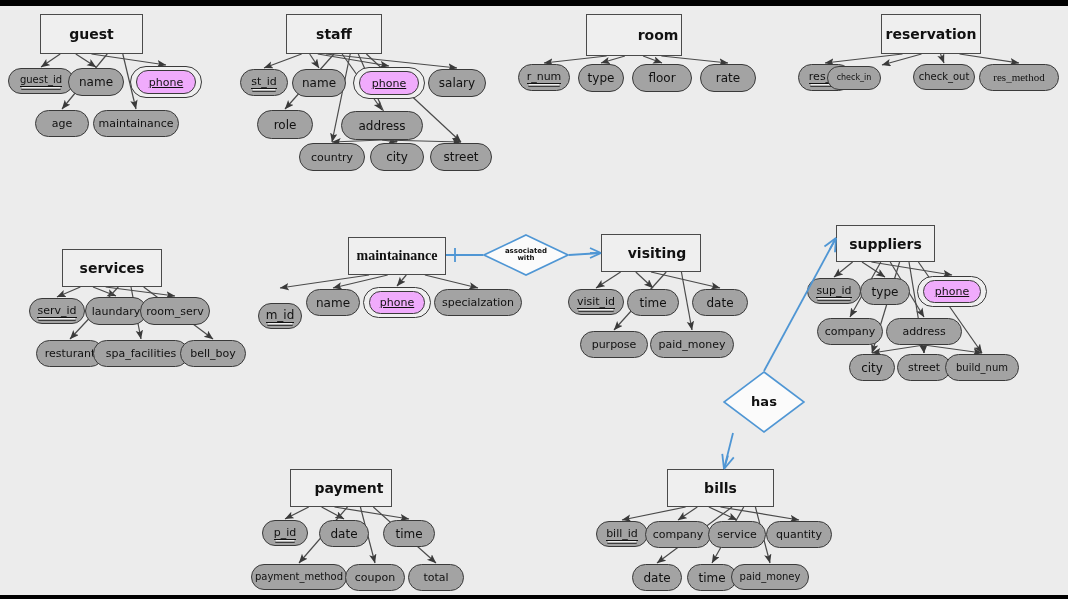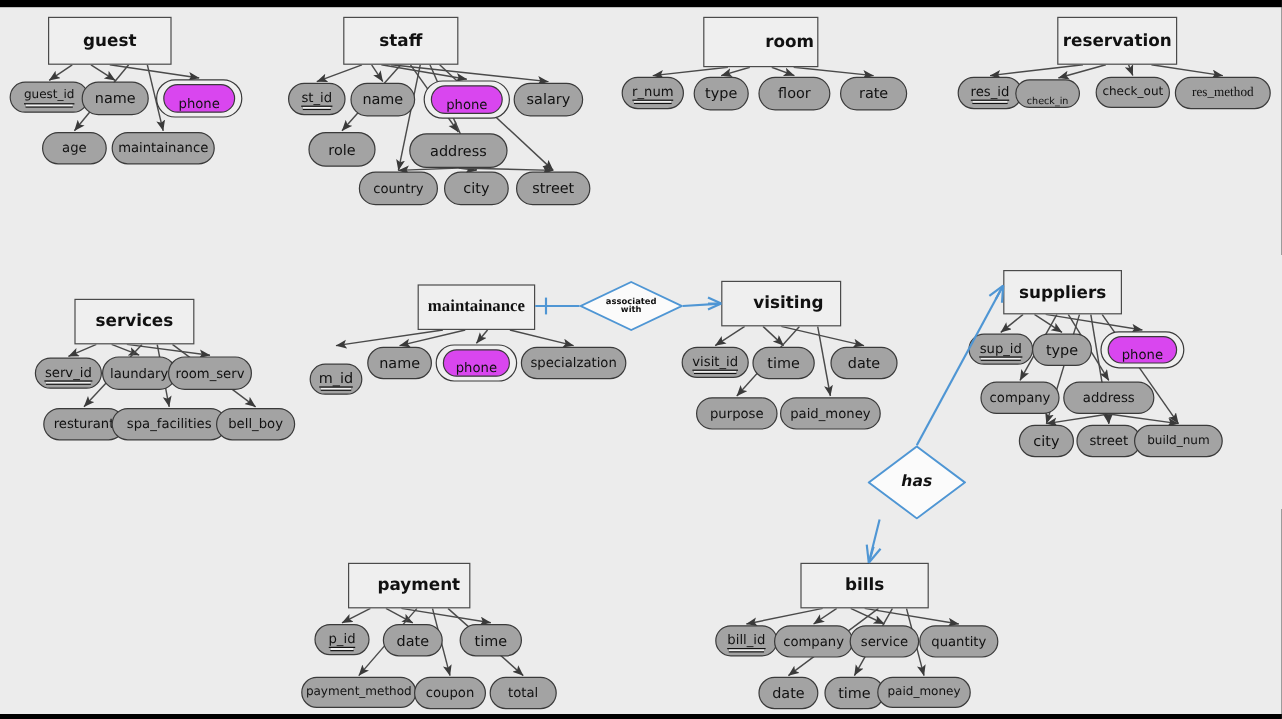--- a/index.html
+++ b/index.html
@@ -40,22 +40,22 @@
     padding-bottom:1px;
   }
   
   .multi{position:absolute;z-index:3;}
   .multi .outer{
     position:absolute;left:0;top:0;right:0;bottom:0;
     border:1.4px solid #3a3a3a;border-radius:999px;background:#efefef;
   }
   .multi .inner{
     position:absolute;left:6px;top:4px;right:6px;bottom:4px;
-    border:1.4px solid #3a3a3a;border-radius:999px;background:#d946ef;
-    display:flex;align-items:flex-end;justify-content:center;color:#111;
+    border:1.4px solid #3a3a3a;border-radius:999px;background:#f0abfc;
+    display:flex;align-items:center;justify-content:center;color:#111;text-decoration:underline;
   }
 
   
   .rel{position:absolute;z-index:4;}
   .rel .dia{position:absolute;left:0;top:0;width:100%;height:100%;}
   .rel .txt{
     position:absolute;left:0;top:0;width:100%;height:100%;
     display:flex;align-items:center;justify-content:center;
     text-align:center;color:#111;font-weight:bold;line-height:1.05;
   }
@@ -231,21 +231,21 @@
       </div>
       <div class="node attr" style="font-size: 12px; left: 700px; top: 58px; width: 56px; height: 28px;">
         <span class="lbl">rate</span>
       </div>
       <div class="node entity" style="left: 881px; top: 8px; width: 100px; height: 40px; font-size: 14px;">
         <span>reservation</span>
       </div>
       <div class="node attr pk" style="font-size: 11px; left: 798px; top: 58px; width: 54px; height: 27px;">
         <span class="lbl">res_id</span>
       </div>
-      <div class="node attr" style="font-size: 8px; left: 846px; top: 60px; width: 54px; height: 24px; align-items: flex-end;">
+      <div class="node attr" style="font-size: 8px; left: 827px; top: 60px; width: 54px; height: 24px;">
         <span class="lbl">check_in</span>
       </div>
       <div class="node attr" style="font-size: 10px; left: 913px; top: 58px; width: 62px; height: 26px;">
         <span class="lbl">check_out</span>
       </div>
       <div class="node attr" style="font-size: 11px; left: 979px; top: 58px; width: 80px; height: 27px; font-family: Liberation Serif, serif;">
         <span class="lbl">res_method</span>
       </div>
       <div class="node entity" style="left: 62px; top: 243px; width: 100px; height: 38px; font-size: 14px;">
         <span>services</span>
@@ -386,18 +386,18 @@
           <polygon points="43,1 85,21 43,41 1,21" fill="#fbfbfb" stroke="#4f96d4" stroke-width="1.6"></polygon>
         </svg>
         <div class="txt" style="font-size: 7px;">
           <div><span>associated</span><br><span>with</span></div>
         </div>
       </div>
       <div class="rel small" style="left: 723px; top: 365px; width: 82px; height: 62px;">
         <svg class="dia" viewBox="0 0 82 62">
           <polygon points="41,1 81,31 41,61 1,31" fill="#fbfbfb" stroke="#4f96d4" stroke-width="1.6"></polygon>
         </svg>
-        <div class="txt" style="font-size: 13px; font-style: italic;">
+        <div class="txt" style="font-size: 13px;">
           <span>has</span>
         </div>
       </div>
     </div>
 </div>
 
 </body></html>

